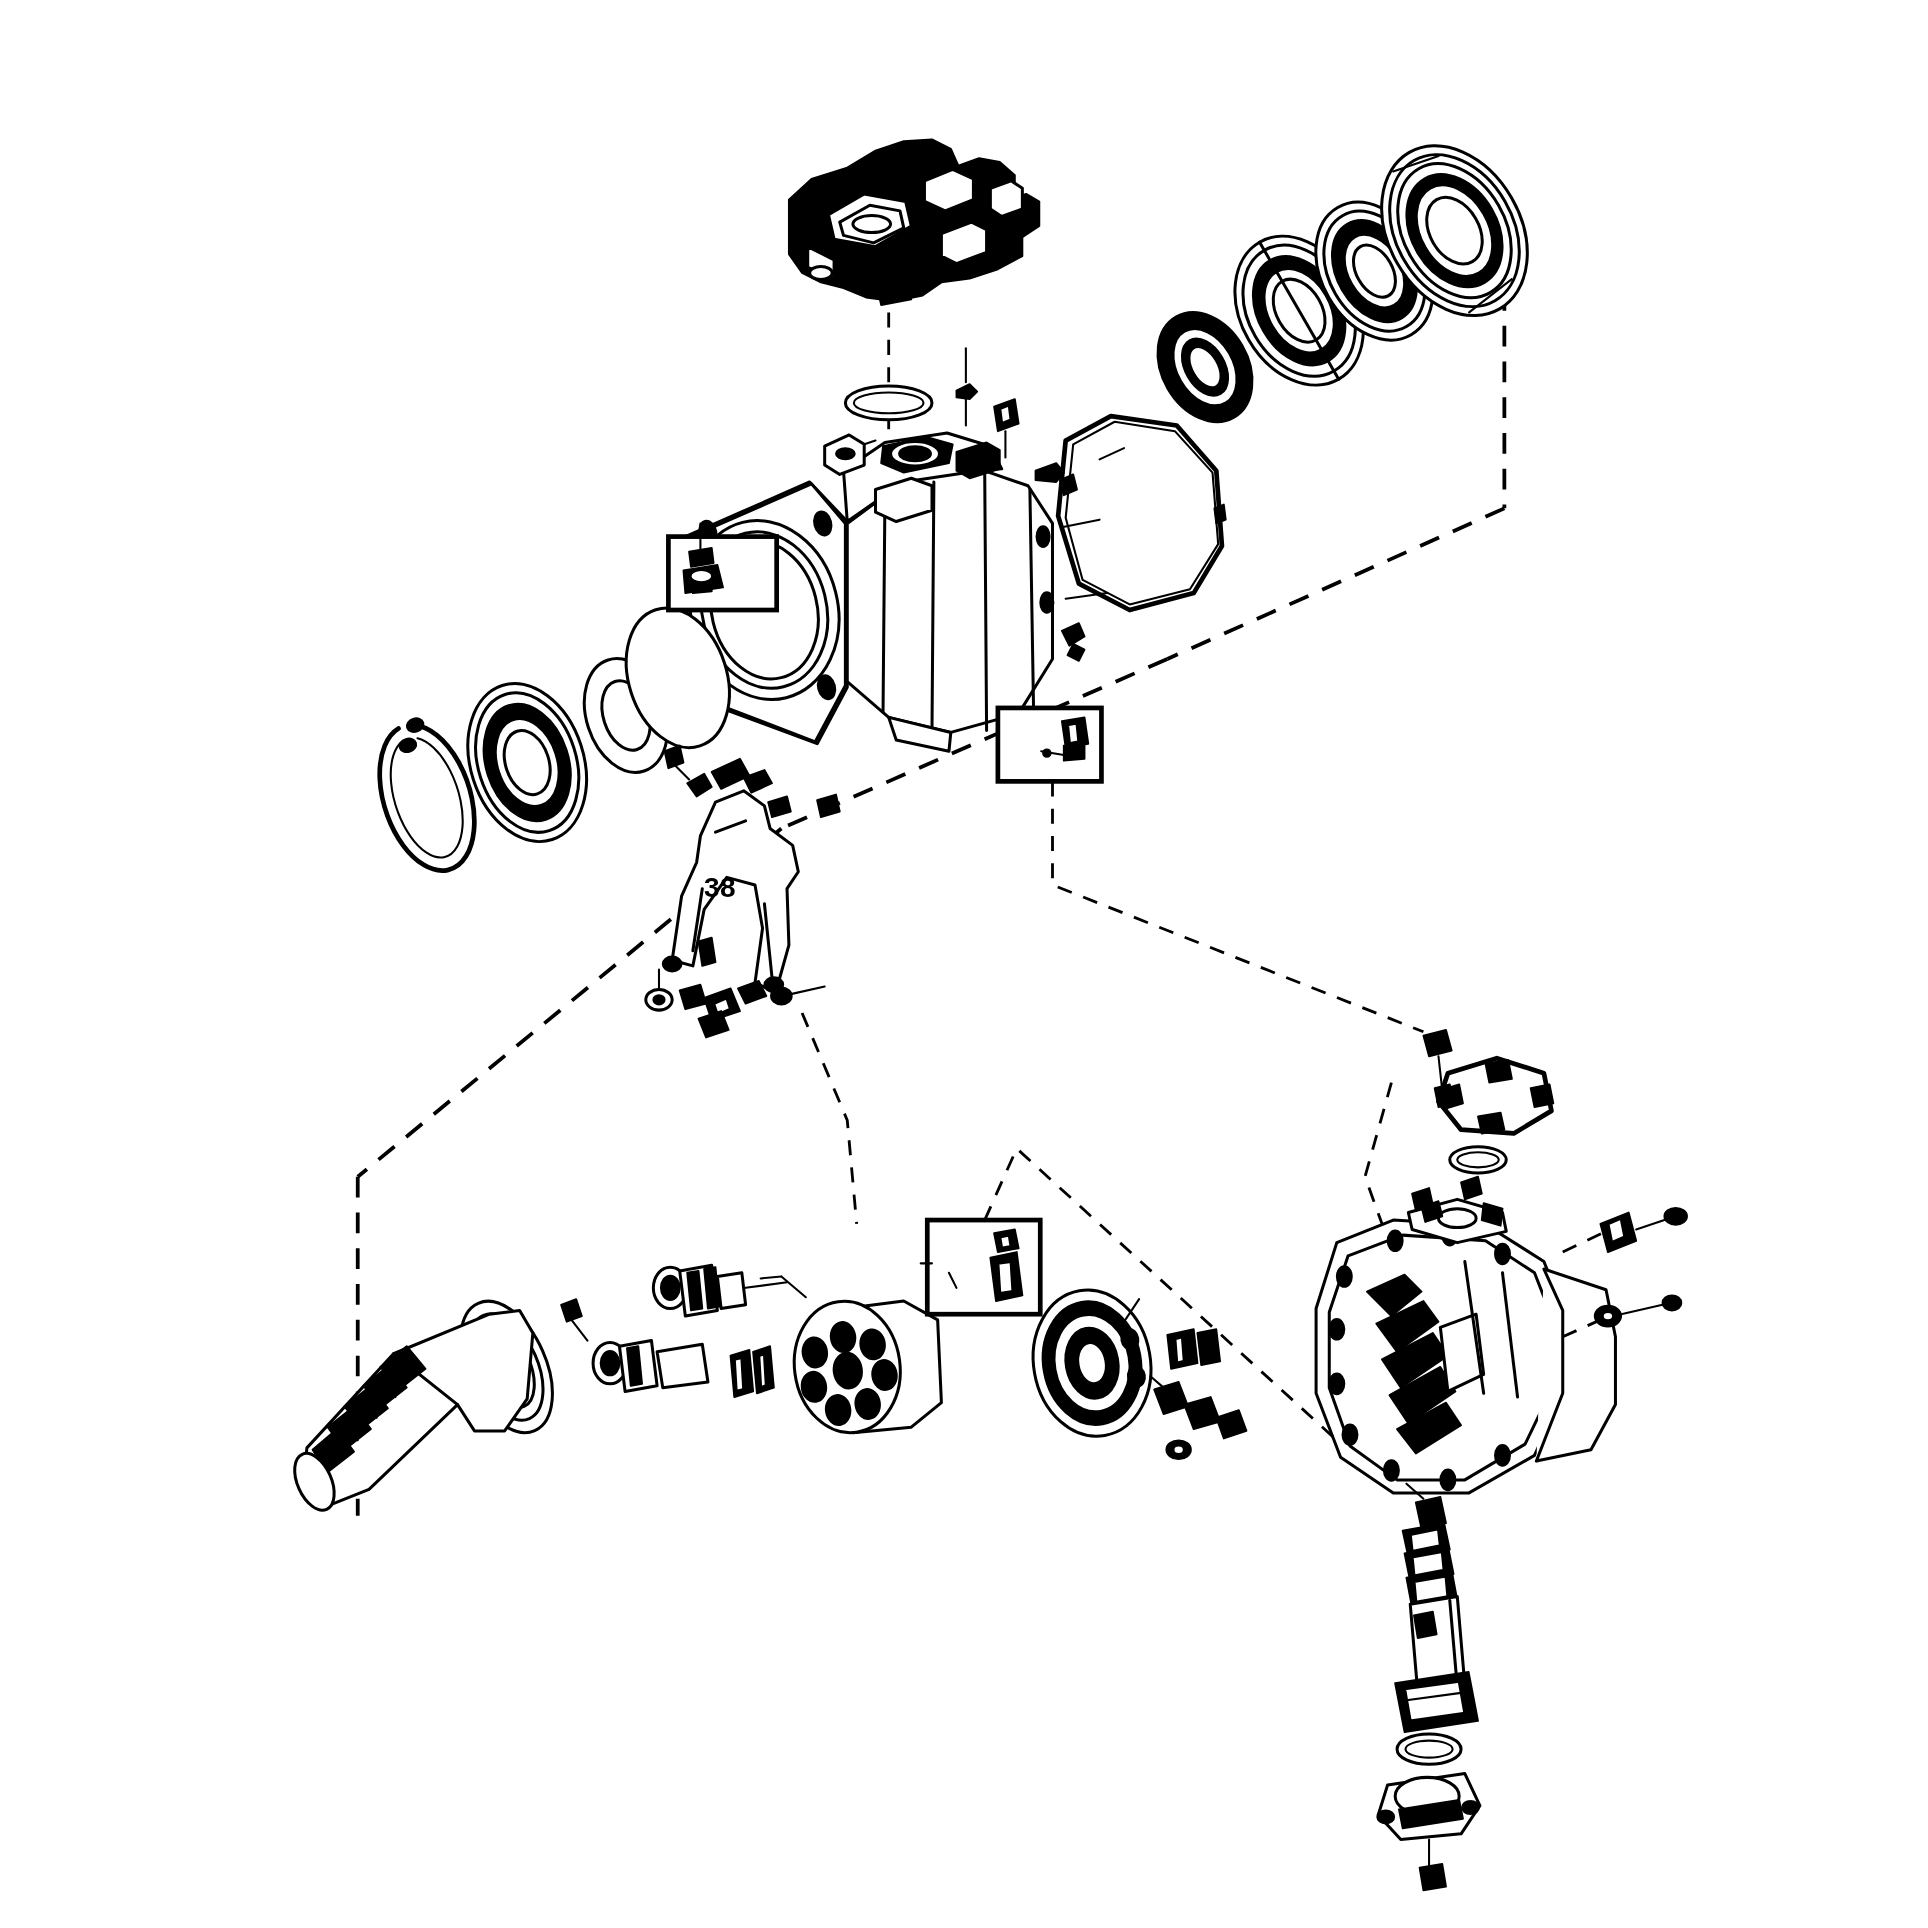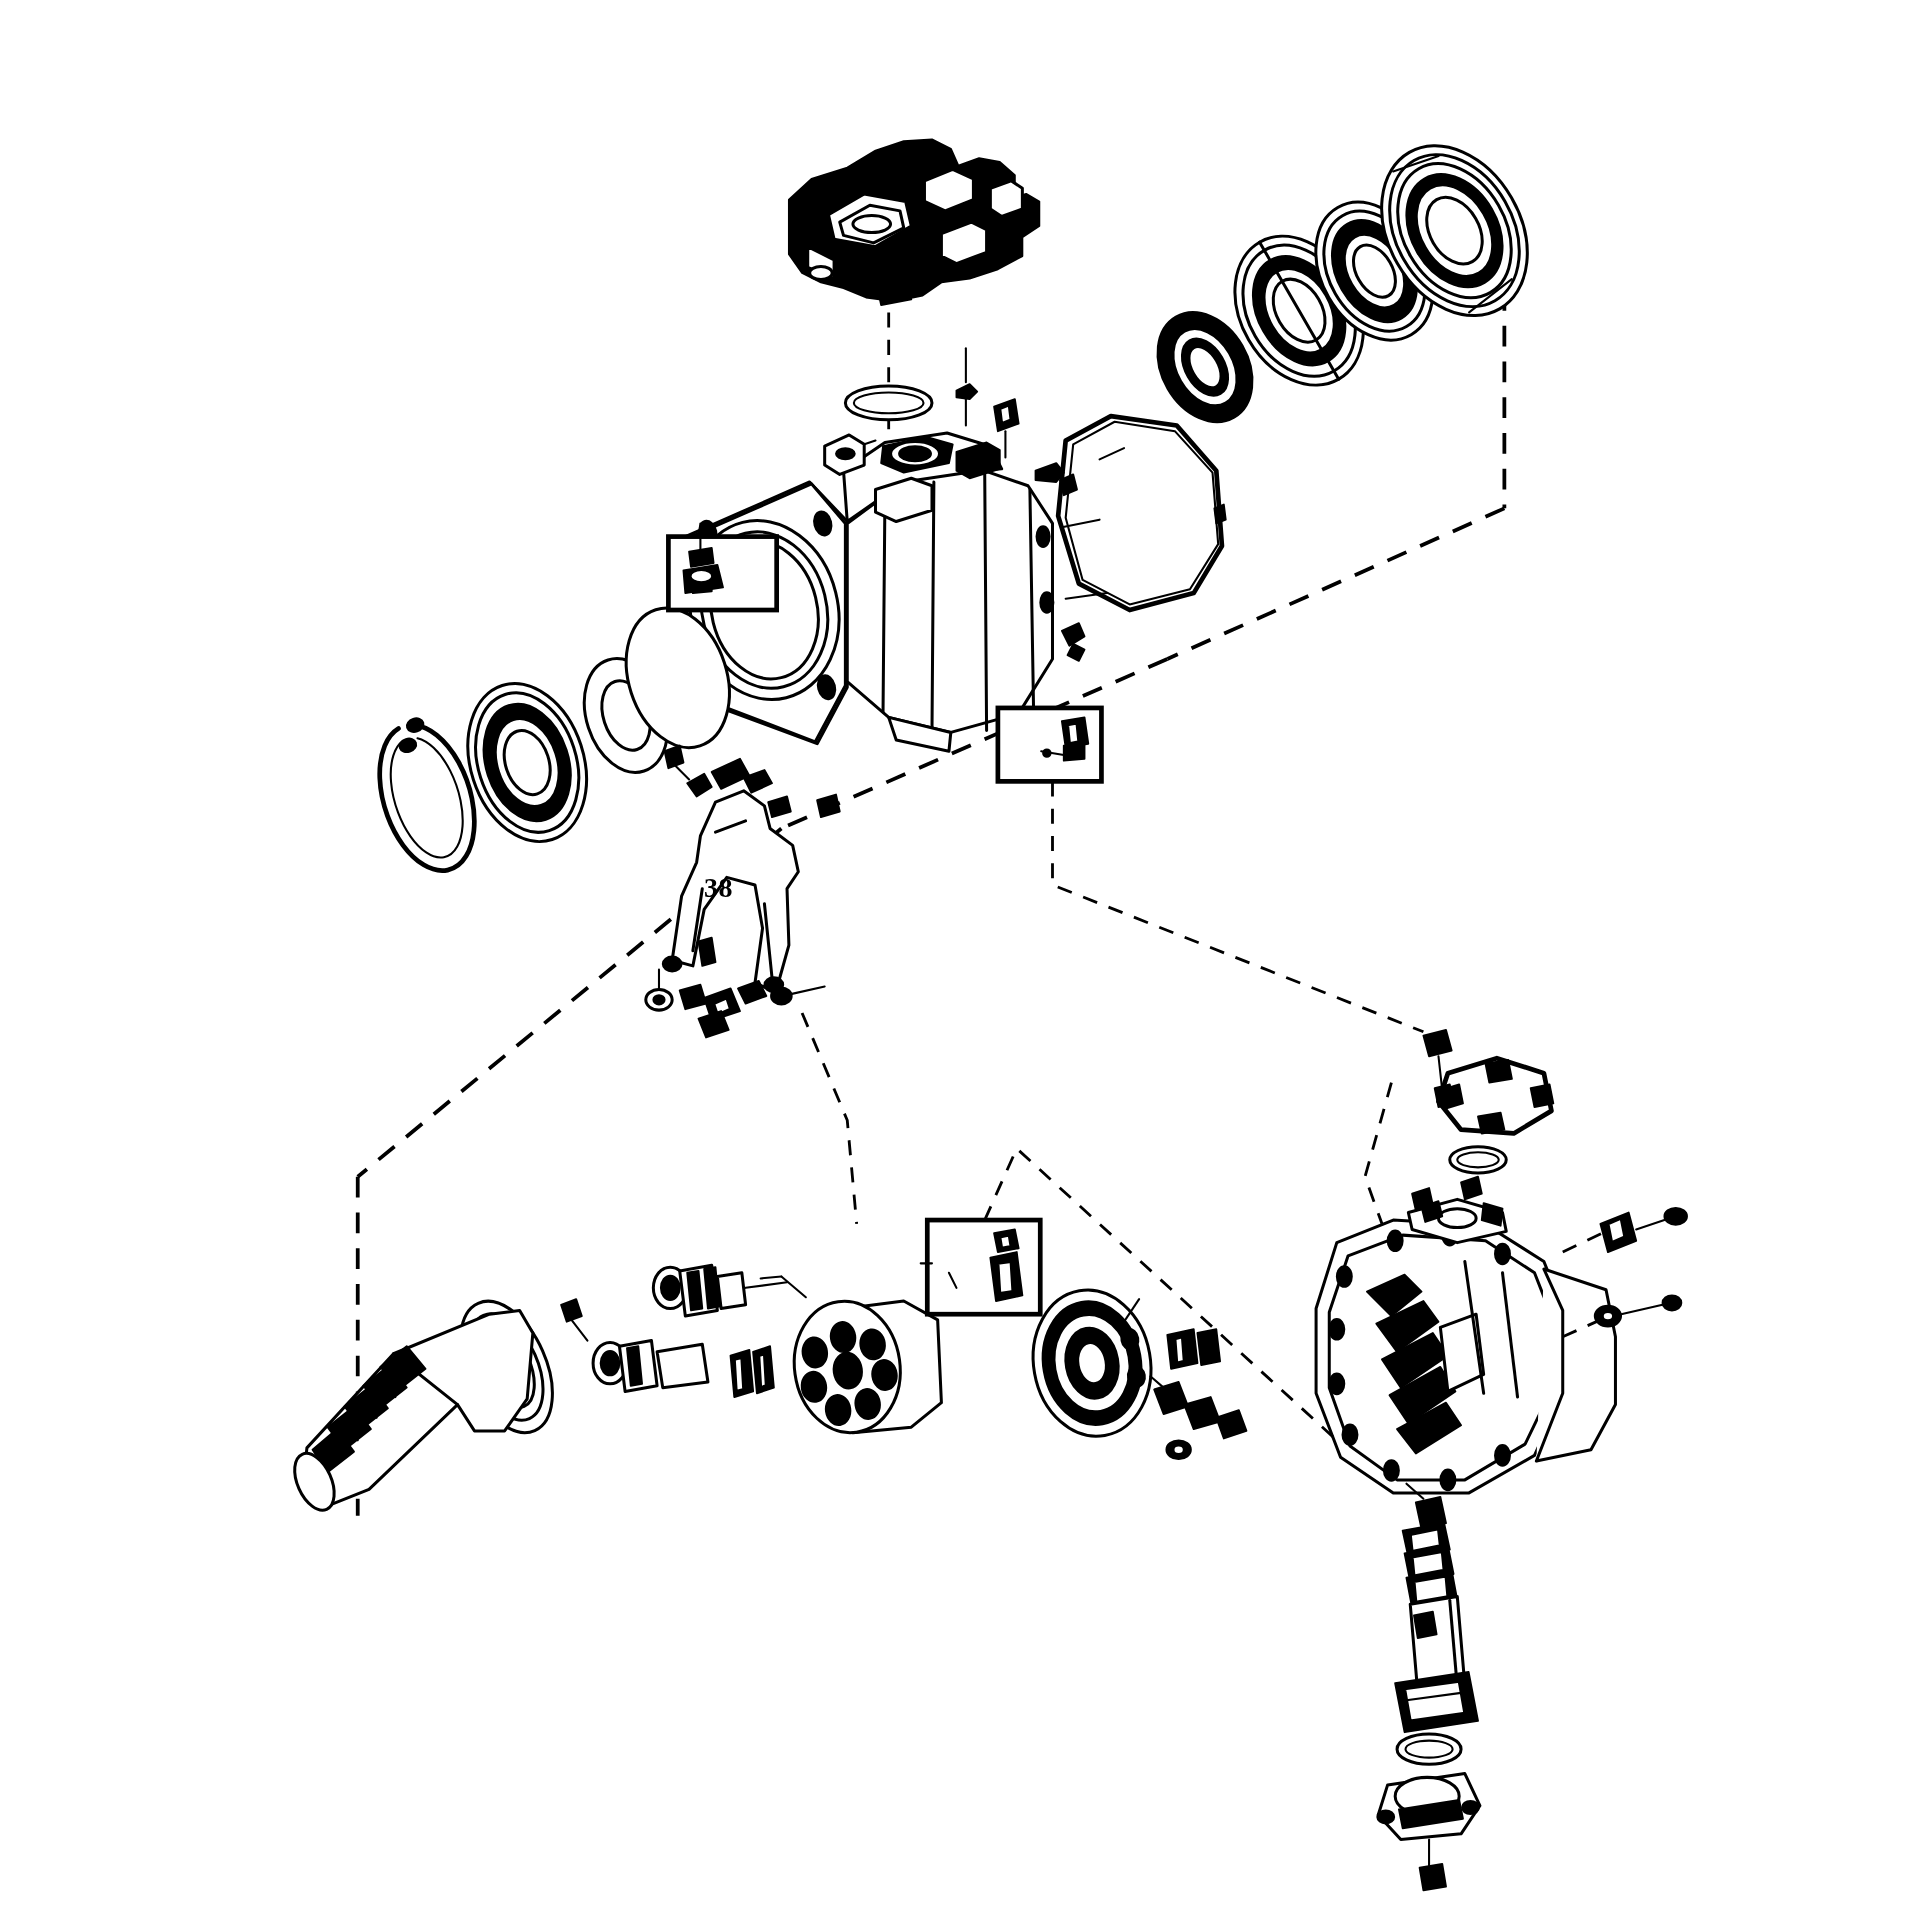--- a/index.html
+++ b/index.html
@@ -1,21 +1,21 @@
 <!DOCTYPE html>
 <html style="font-size:15px"><head>
 <meta charset="utf-8">
 <title>Exploded Parts Diagram</title>
 <style>
   html,body{margin:0;padding:0;background:#fff;}
   body{width:1928px;height:1928px;overflow:hidden;
        font-family:"Liberation Sans",sans-serif;}
   #stage{position:relative;width:1928px;height:1928px;background:#ffffff;}
   #dwg{position:absolute;left:0;top:0;width:1928px;height:1928px;}
-  .lbl{position:absolute;font-family:Liberation Serif, serif;
+  .lbl{position:absolute;font-family:Liberation Sans, sans-serif;
        font-size:28px;font-weight:700;color:#000;letter-spacing:0.5px;}
 </style>
 </head>
 <body>
 
 <div id="stage">
 
 <svg id="dwg" viewBox="0 0 2048 2048" xmlns="http://www.w3.org/2000/svg">
   <defs>
     <style>

